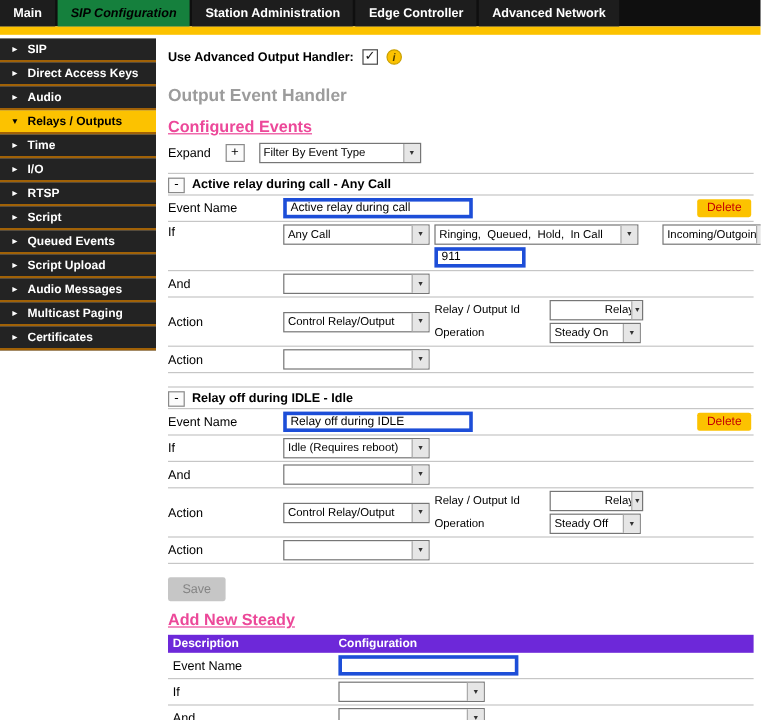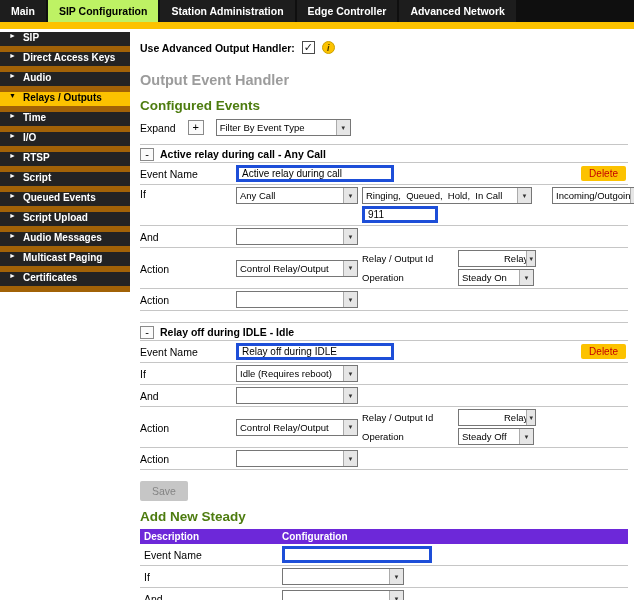--- a/index.html
+++ b/index.html
@@ -3,47 +3,47 @@
 <meta charset="utf-8">
 <style>
   * { margin:0; padding:0; box-sizing:border-box; }
   body { font-family:"Liberation Sans", sans-serif; background:#fff; }
   .page { width:634px; height:600px; background:#fff; overflow:hidden; }
 
   
   .topnav { height:22px; background:#0f0f0f; display:flex; }
   .tab { background:#1d1d1d; color:#fff; font-size:10.5px; font-weight:bold;
          line-height:22px; padding:0 11px; margin-right:2px; cursor:pointer; white-space:nowrap; }
-  .tab.active { background:#bef264; color:#000; }
+  .tab.active { background:#15803d; color:#000;font-style:italic; }
   .stripe { height:7px; background:#fcc200; }
 
   .body { display:flex; }
 
   
   .sidebar { width:130px; flex:none; padding-top:3px; }
   .side-item { background:#232323; color:#fff; font-size:10px; font-weight:bold;
-               height:20px; display:flex; align-items:flex-start; gap:7px; padding-left:9px;
-               border-bottom:6px solid #a16207; cursor:pointer; }
+               height:20px; display:flex; align-items:center; gap:7px; padding-left:9px;
+               border-bottom:2px solid #a16207; cursor:pointer; }
   .side-item .chev { font-size:7px; line-height:1; }
   .side-item.active { background:#fcc200; color:#000; }
 
   
   .main { flex:1; padding:12px 6px 0 10px; min-width:0; }
 
   .adv-row { display:flex; align-items:center; gap:7px; }
   .adv-label { font-size:10.5px; font-weight:bold; color:#000; }
   .checkbox { width:13px; height:13px; border:1px solid #4a4a4a; background:#fff;
               display:inline-flex; align-items:center; justify-content:center; cursor:pointer; }
   .checkbox .check { font-size:11px; line-height:1; color:#1a1a1a; }
   .info { width:13px; height:13px; border-radius:50%; background:#fcc200; border:1px solid #caa000;
           color:#4a3a00; font-size:9px; font-weight:bold; font-style:italic;
           display:inline-flex; align-items:center; justify-content:center; cursor:pointer; }
 
   .h-main { margin-top:18px; font-size:14.5px; font-weight:bold; color:#9c9c9c; }
-  .h-sec  { margin-top:10px; font-size:13.5px; font-weight:bold; color:#4d7c0f; }
+  .h-sec  { margin-top:10px; font-size:13.5px; font-weight:bold; color:#ec4899;text-decoration:underline; }
 
   .expand-row { margin-top:6px; display:flex; align-items:center; gap:12px; font-size:10.5px; color:#000; }
   .btn-box { width:16px; height:15px; border:1px solid #8a8a8a; background:#fbfbfb;
              font-size:11px; line-height:13px; text-align:center; cursor:pointer; }
   .btn-box.sm { width:14px; height:13px; font-size:11px; line-height:11px; }
 
   
   .sel { display:inline-flex; align-items:center; justify-content:space-between;
          height:17px; border:1px solid #767676; background:#fff; cursor:pointer; flex:none; }
   .sel .sel-text { font-size:9.5px; color:#000; padding:0 3px; white-space:pre; overflow:hidden; }

